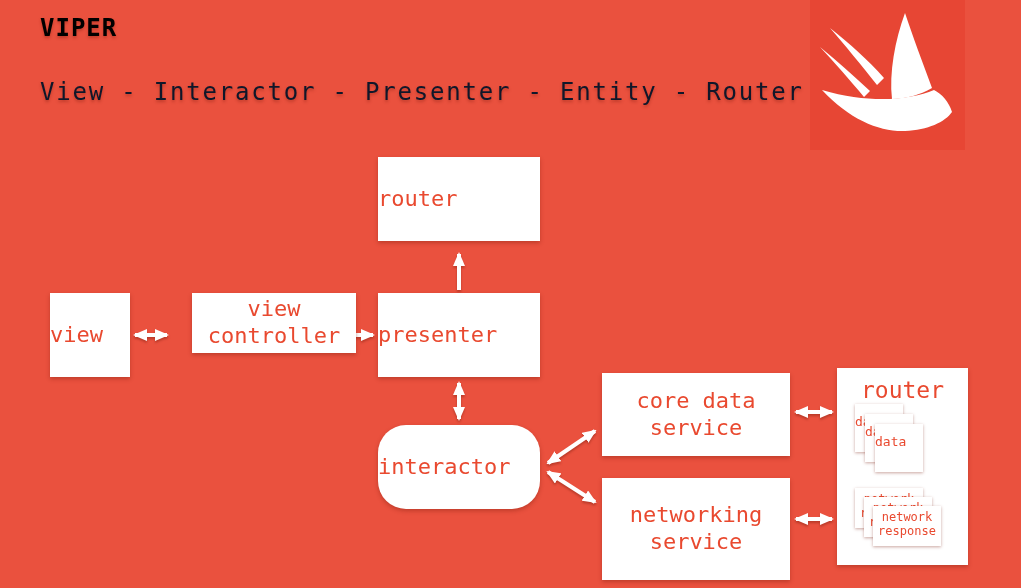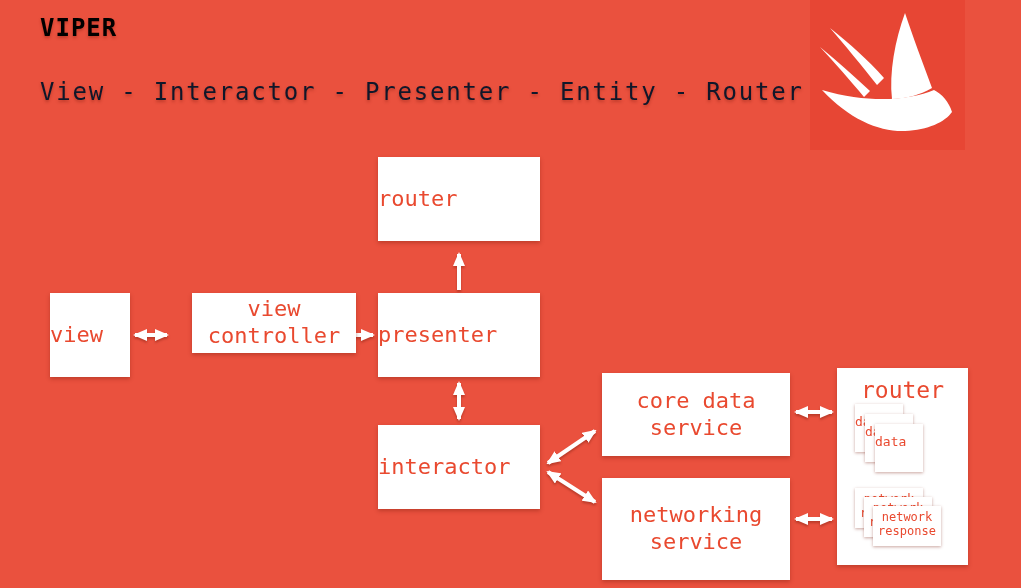--- a/index.html
+++ b/index.html
@@ -53,21 +53,21 @@
     justify-content: flex-start;
     text-align: center;
     font-size: 22px;
     line-height: 1.22;
     box-shadow: 0 2px 4px rgba(140,35,20,0.45);
   }
   .b-router      { left: 378px; top: 157px; width: 162px; height: 84px; }
   .b-view        { left:  50px; top: 293px; width:  80px; height: 84px; }
   .b-vc          { left: 172px; top: 293px; width: 164px; height: 60px; margin-left: 20px; }
   .b-presenter   { left: 378px; top: 293px; width: 162px; height: 84px; }
-  .b-interactor  { left: 378px; top: 425px; width: 162px; height: 84px; }
+  .b-interactor  { left: 378px; top: 425px; width: 162px; height: 84px; border-radius: 28px; }
   .b-cds         { left: 602px; top: 373px; width: 188px; height: 83px; }
   .b-ns          { left: 602px; top: 478px; width: 188px; height: 102px; }
   .b-entity {
     left: 837px; top: 368px; width: 131px; height: 197px;
     align-items: flex-start;
     justify-content: center;
   }
   .entity-title { padding-top: 8px; font-size: 23px; }
   .stack { position: absolute; }
   .stack-data { left: 18px; top: 36px; width: 70px; height: 70px; }

